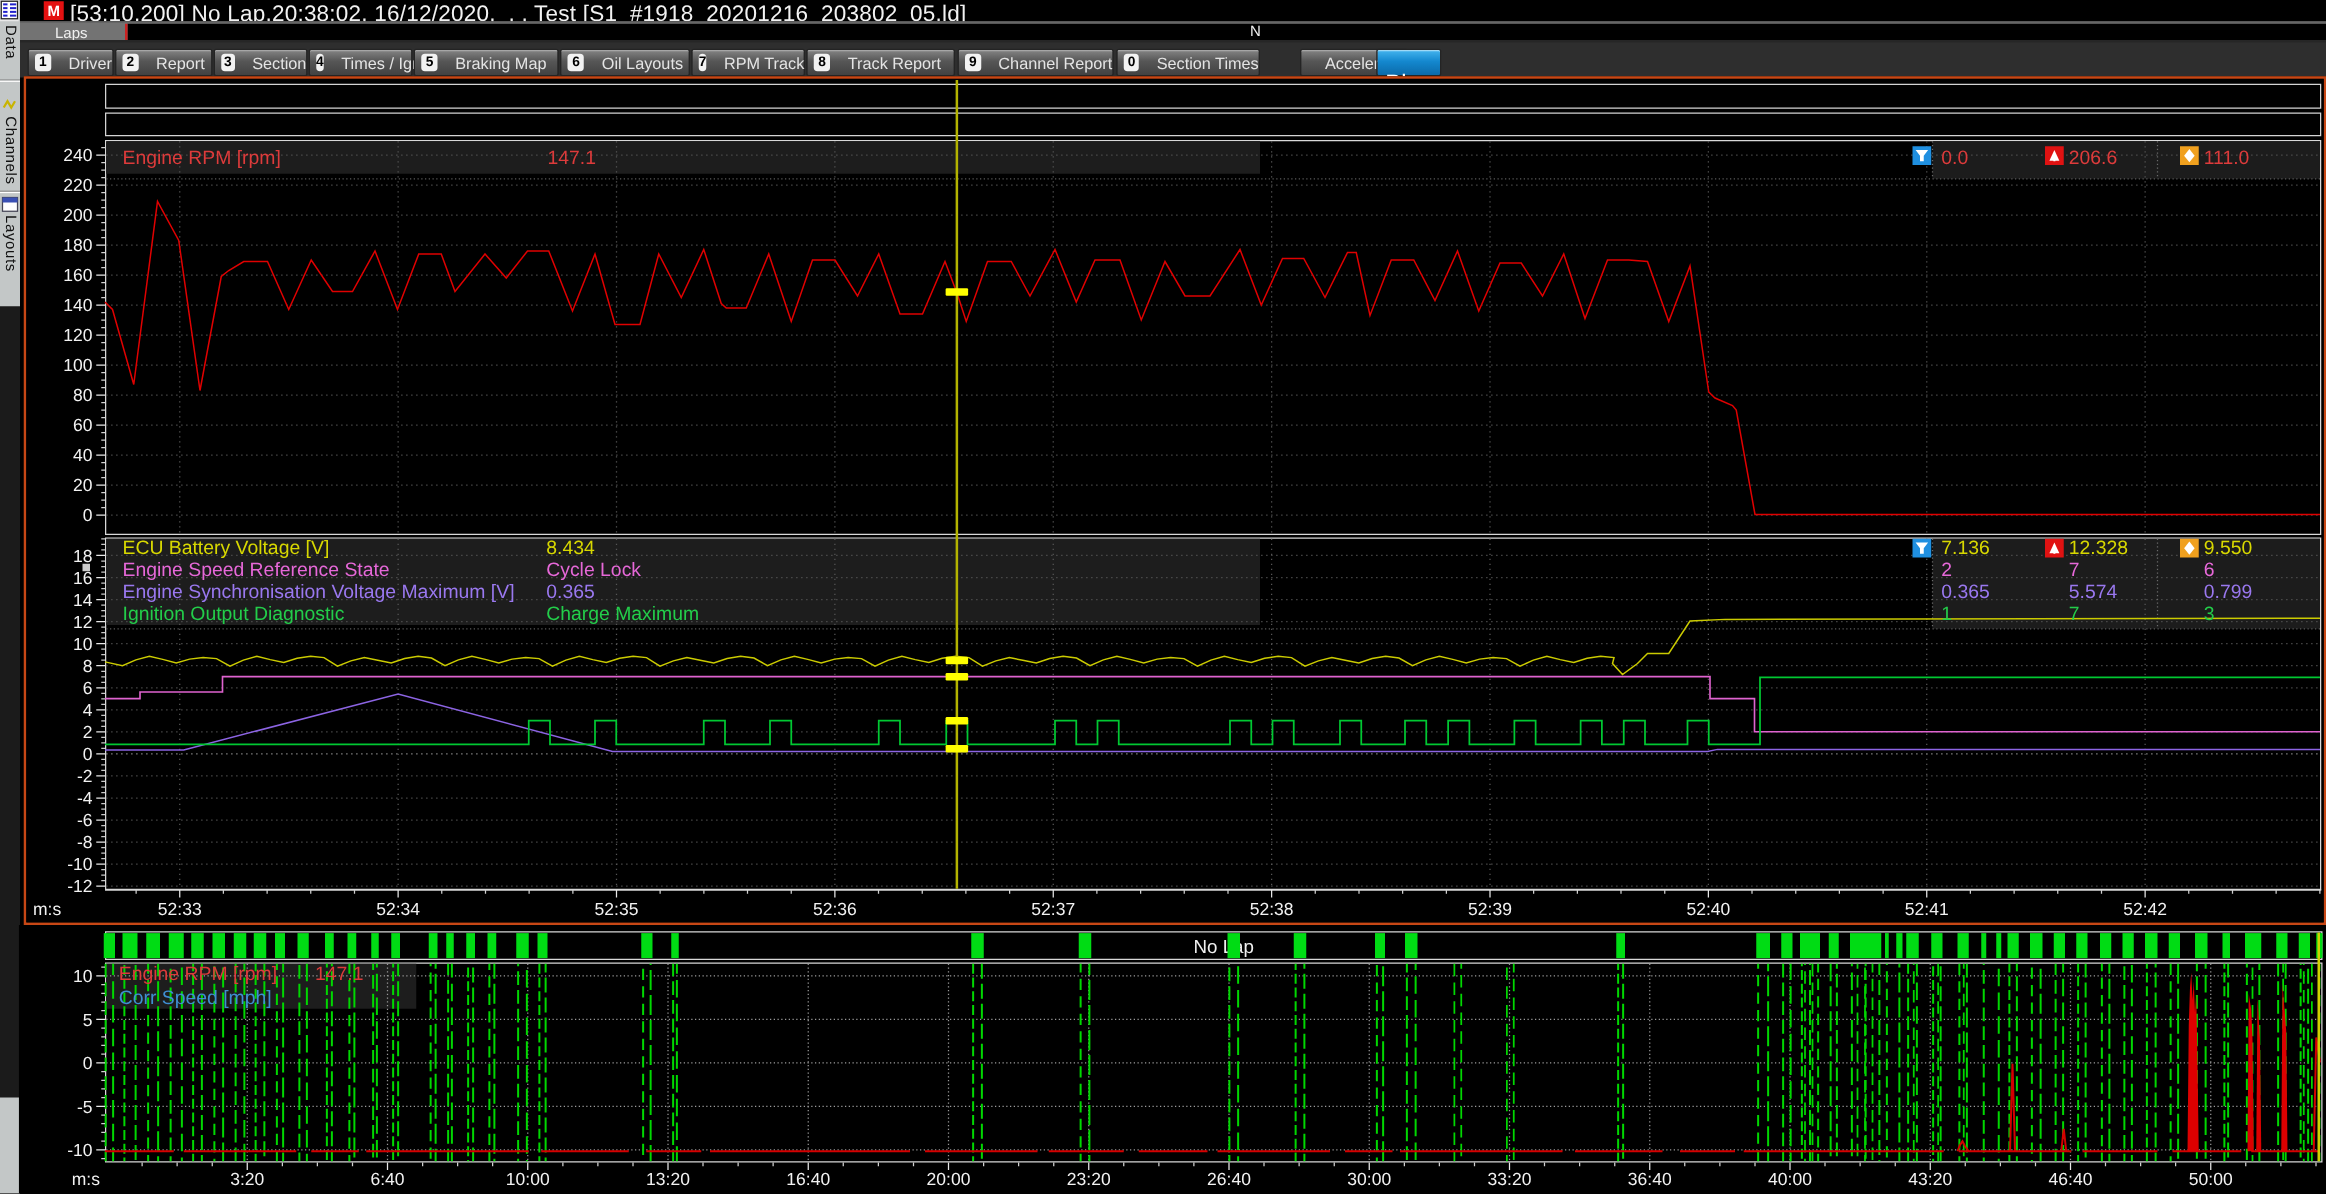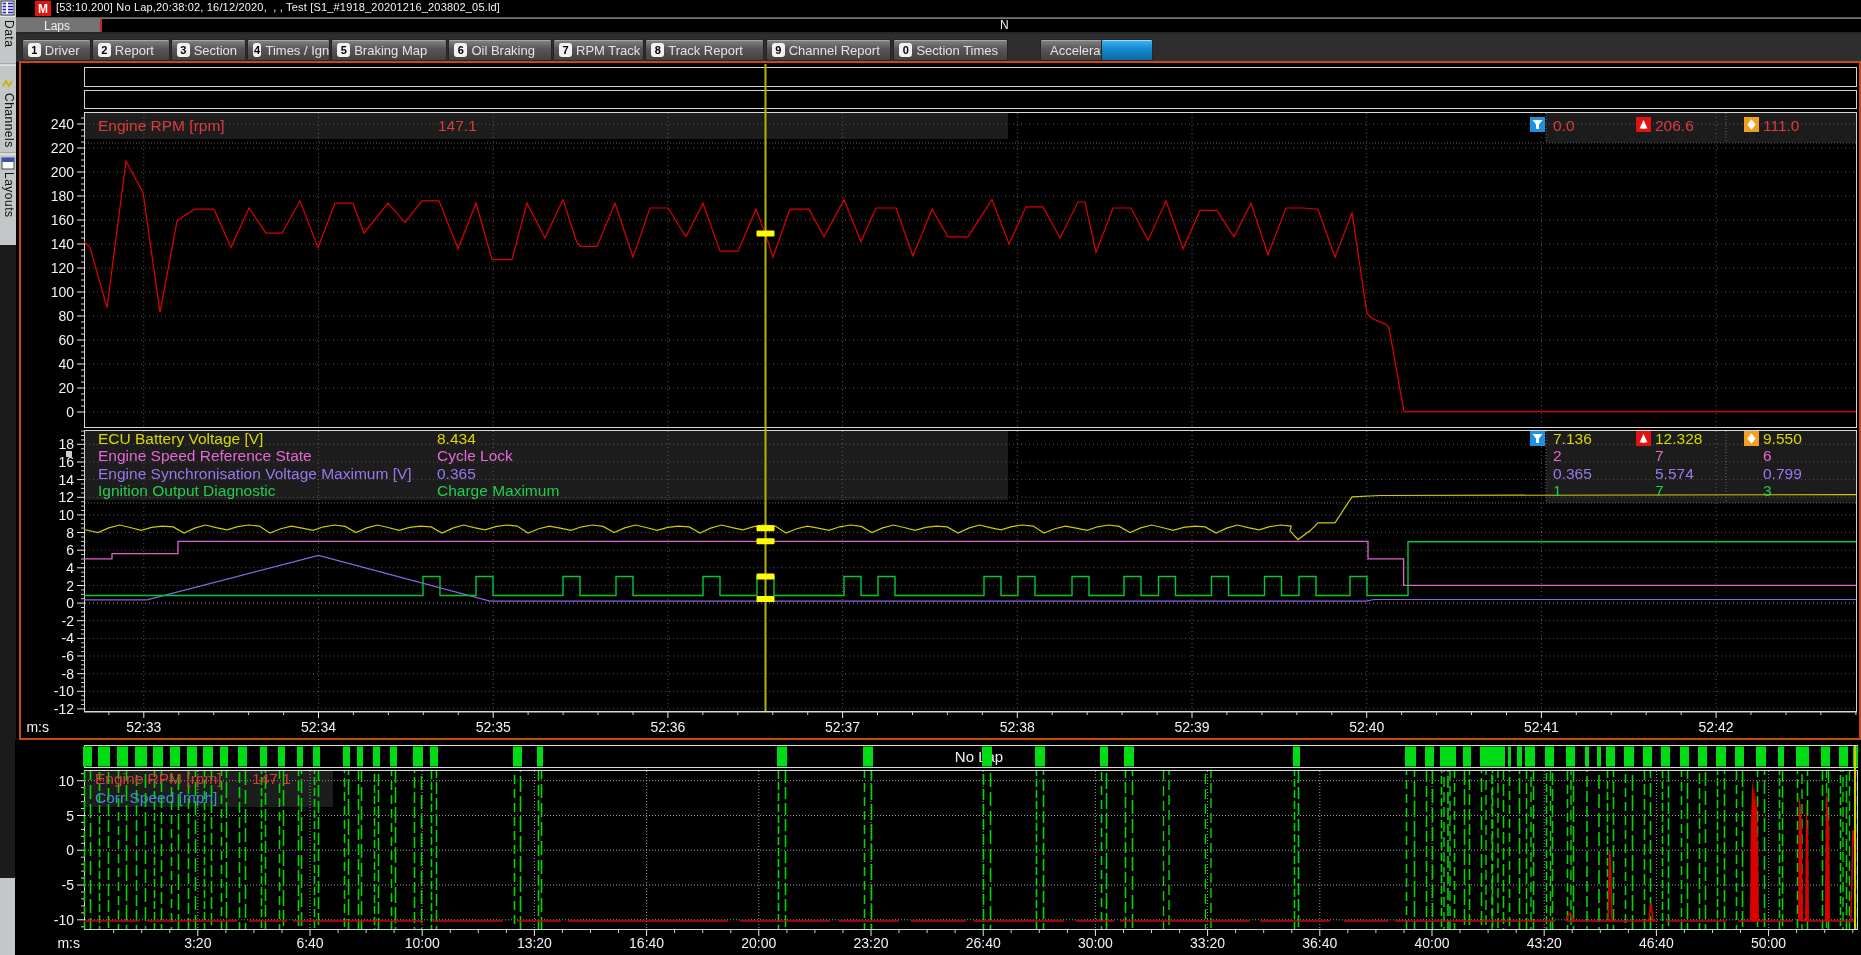--- a/index.html
+++ b/index.html
@@ -1,35 +1,35 @@
 <!DOCTYPE html>
 <html><head><meta charset="utf-8">
 <style>
 * { margin:0; padding:0; box-sizing:border-box; }
 body { background:#000; font-family:"Liberation Sans", sans-serif; }
 #page { position:relative; width:1861px; height:955px; background:#000; overflow:hidden; }
 #sidebar { position:absolute; left:0; top:0; width:16px; height:955px; }
 .vtab { position:absolute; left:0; width:16px; writing-mode:vertical-rl; font-size:12px; color:#111;
         text-align:left; letter-spacing:0.5px; }
 #titlebar { position:absolute; left:16px; top:0; width:1845px; height:17px; background:#000; }
-#titletxt { position:absolute; left:40px; top:1px; font-size:11px; letter-spacing:0.18px; color:#f2f2f2; white-space:pre; }
+#titletxt { position:absolute; left:40px; top:1px; font-size:18px; letter-spacing:0.18px; color:#f2f2f2; white-space:pre; }
 #mlogo { position:absolute; left:19px; top:1px; width:16px; height:15px; background:#e41111; }
 #lapsrow { position:absolute; left:16px; top:17px; width:1845px; height:15px; background:#737373;
            border-top:1px solid #5a5a5a; }
 #lapslbl { position:absolute; left:28px; top:1px; font-size:12px; color:#f0f0f0; }
 #lapsblack { position:absolute; left:86px; top:1px; width:1759px; height:14px; background:#000; }
 #lapsred { position:absolute; left:84px; top:1px; width:2px; height:13px; background:#cc2222; }
 #lapsN { position:absolute; left:984px; top:0px; font-size:12px; color:#f0f0f0; }
 #tabbar { position:absolute; left:16px; top:32px; width:1845px; height:30px; background:#2e2e2e; border-top:2px solid #262626; }
 .tab { position:absolute; top:5px; height:22px; background:linear-gradient(#858585,#565656 45%,#424242);
        border:1px solid #242424; border-radius:2px; box-shadow:inset 0 1px 0 #a6a6a6;
        display:flex; align-items:center; padding-left:5px; }
 .bdg { display:inline-block; width:13px; height:14px; background:#f2f2f2; border-radius:3px;
        color:#000; font-size:11px; font-weight:bold; text-align:center; line-height:14px; }
-.tlb { color:#e4e4e4; font-size:13px; margin-left:4px; white-space:nowrap; }
+.tlb { color:#e4e4e4; font-size:13px; margin-left:14px; white-space:nowrap; }
 .play { background:linear-gradient(#45b5ef,#1488cf 45%,#0b6aa9); box-shadow:inset 0 1px 0 #9fd8f5;
         justify-content:center; padding-left:0; }
 .plb { color:#fff; font-size:19px; font-weight:normal;margin-top:36px; }
 #mainborder { position:absolute; left:19px; top:61px; width:1842px; height:679px;
               border:2px solid #c74715; background:#000; }
 svg text { font-family:"Liberation Sans", sans-serif; }
 </style></head>
 <body>
 <div id="page">
   <div id="titlebar">
@@ -62,21 +62,21 @@
 <div class="tab" style="left:230.9px;width:83.4px">
         <span class="bdg">4</span>
         <span class="tlb">Times / Ign</span>
       </div>
 <div class="tab" style="left:315.2px;width:116.3px">
         <span class="bdg">5</span>
         <span class="tlb">Braking Map</span>
       </div>
 <div class="tab" style="left:432.4px;width:103.7px">
         <span class="bdg">6</span>
-        <span class="tlb">Oil Braking</span>
+        <span class="tlb">Oil Layouts</span>
       </div>
 <div class="tab" style="left:537.0px;width:91.3px">
         <span class="bdg">7</span>
         <span class="tlb">RPM Track</span>
       </div>
 <div class="tab" style="left:629.2px;width:118.6px">
         <span class="bdg">8</span>
         <span class="tlb">Track Report</span>
       </div>
 <div class="tab" style="left:749.7px;width:125.8px">

